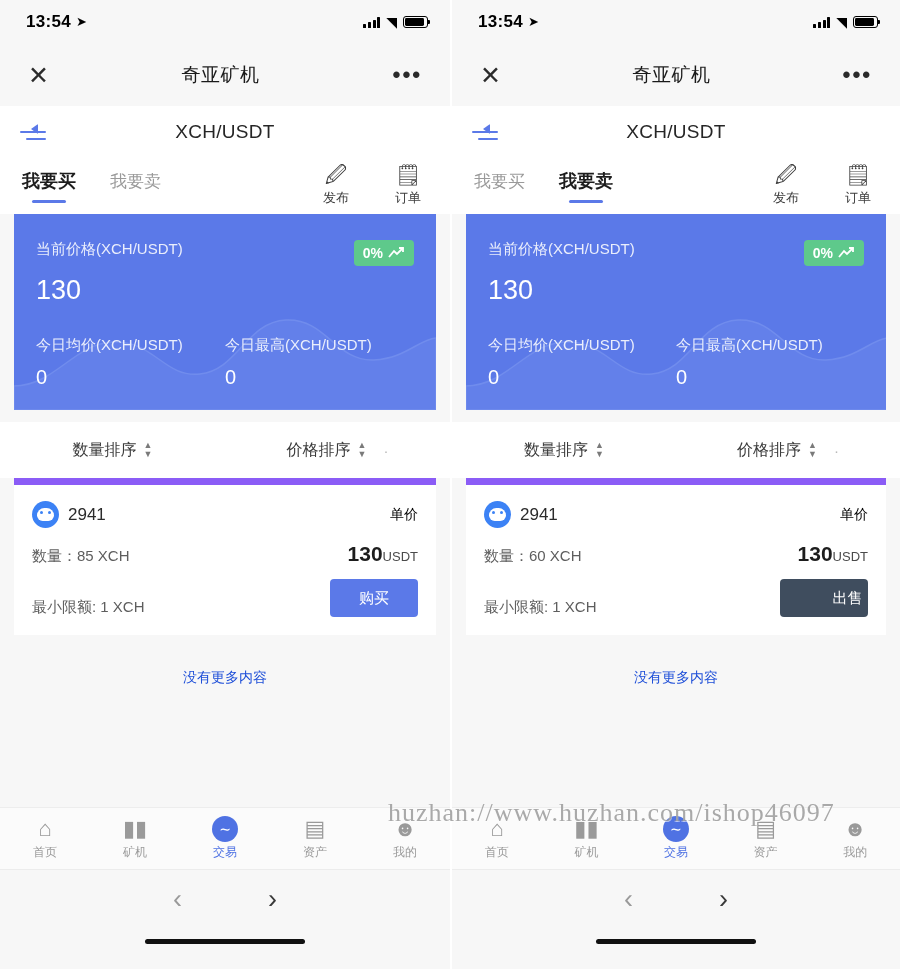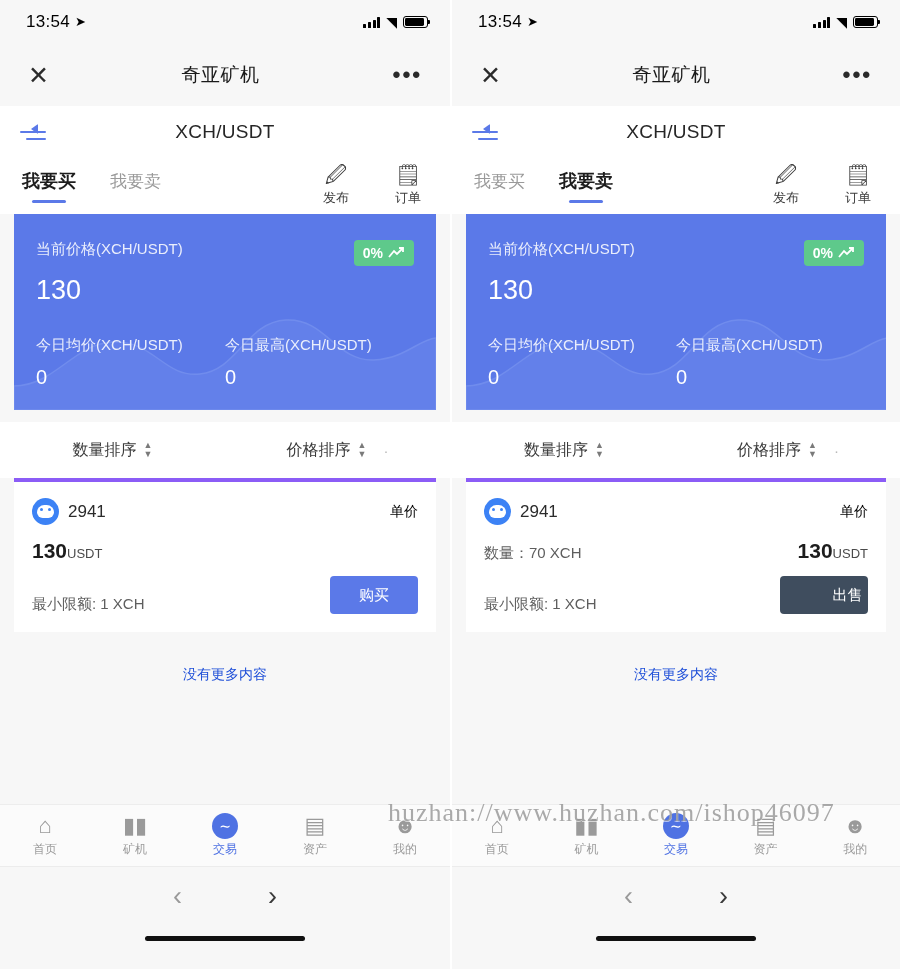--- a/index.html
+++ b/index.html
@@ -26,21 +26,21 @@
   
   .statusbar {
     height: 44px;
     background: #f7f7f7;
     display: flex;
     align-items: center;
     justify-content: space-between;
     padding: 0 22px 0 26px;
   }
   .sb-left { display: flex; align-items: center; gap: 5px; }
-  .sb-time { font-size: 17px; font-weight: normal; color: #000; letter-spacing: .3px; }
+  .sb-time { font-size: 17px; font-weight: bold; color: #000; letter-spacing: .3px; }
   .sb-loc { font-size: 13px; color: #000; transform: translateY(-1px) rotate(0deg); }
   .sb-right { display: flex; align-items: center; gap: 6px; }
   .bars { display: flex; align-items: flex-end; gap: 1.6px; height: 11px; }
   .bars i { width: 3px; background: #000; border-radius: .6px; display: block; }
   .bars i:nth-child(1) { height: 4px; }
   .bars i:nth-child(2) { height: 6px; }
   .bars i:nth-child(3) { height: 8px; }
   .bars i:nth-child(4) { height: 11px; }
   .wifi { font-size: 14px; color: #000; line-height: 1; }
   .batt {
@@ -140,21 +140,21 @@
   }
   .sorter { flex: 1; display: flex; align-items: center; justify-content: center; gap: 7px; }
   .sorter .st { font-size: 16px; color: #3b3b3b; }
   .updown { display: flex; flex-direction: column; gap: 2px; line-height: 0; }
   .updown i { font-style: normal; font-size: 9px; color: #7a7a7a; line-height: 7px; }
   .dotsep { font-size: 15px; color: #b9b9b9; margin-left: 10px; }
 
   
   .offer {
     background: #fff; margin: 0 14px; padding: 16px 18px 18px 18px;
-    border-top: 4px solid #8b5cf6;
+    border-top: 7px solid #8b5cf6;
   }
   .of-top { display: flex; align-items: center; }
   .avatar {
     width: 27px; height: 27px; border-radius: 50%;
     background: #3c82f5; position: relative; margin-right: 9px;
     display: flex; align-items: center; justify-content: center;
   }
   .avatar::before {
     content: ""; width: 17px; height: 13px; background: #fff;
     border-radius: 9px 9px 7px 7px;
@@ -339,20 +339,21 @@
     <div class="offer">
       <div class="of-top">
         <span class="avatar">
             <i class="l"></i>
             <i class="r"></i>
           </span>
         <span class="of-name">2941</span>
         <span class="of-unit">单价</span>
       </div>
       <div class="of-mid">
+        <span class="of-amount">数量：85 XCH</span>
         <span class="of-price"><span>130</span><em>USDT</em></span>
       </div>
       <div class="of-bot">
         <span class="of-min">最小限额: 1 XCH</span>
         <span class="act-btn act-buy">购买</span>
       </div>
     </div>
 
     <div class="nomore">没有更多内容</div>
     <div class="fillspace" style="height:120px"></div>
@@ -499,21 +500,21 @@
     <div class="offer">
       <div class="of-top">
         <span class="avatar">
             <i class="l"></i>
             <i class="r"></i>
           </span>
         <span class="of-name">2941</span>
         <span class="of-unit">单价</span>
       </div>
       <div class="of-mid">
-        <span class="of-amount">数量：70 XCH</span>
+        <span class="of-amount">数量：60 XCH</span>
         <span class="of-price"><span>130</span><em>USDT</em></span>
       </div>
       <div class="of-bot">
         <span class="of-min">最小限额: 1 XCH</span>
         <span class="act-btn act-sell">出售</span>
       </div>
     </div>
 
     <div class="nomore">没有更多内容</div>
     <div class="fillspace" style="height:120px"></div>

